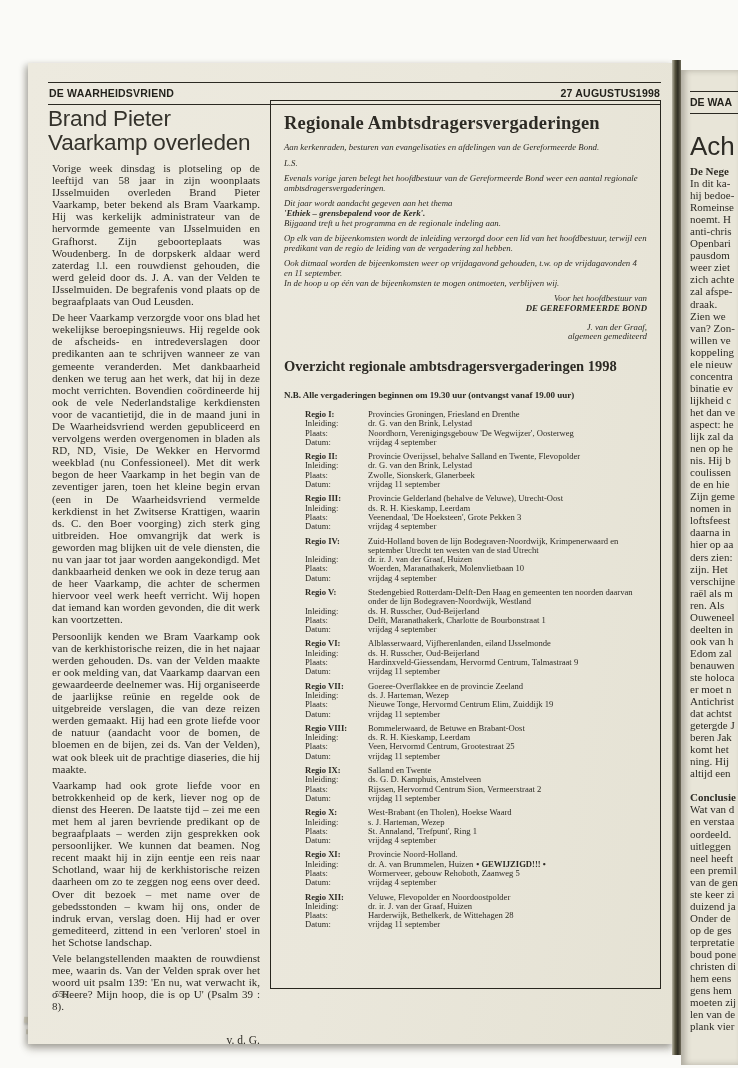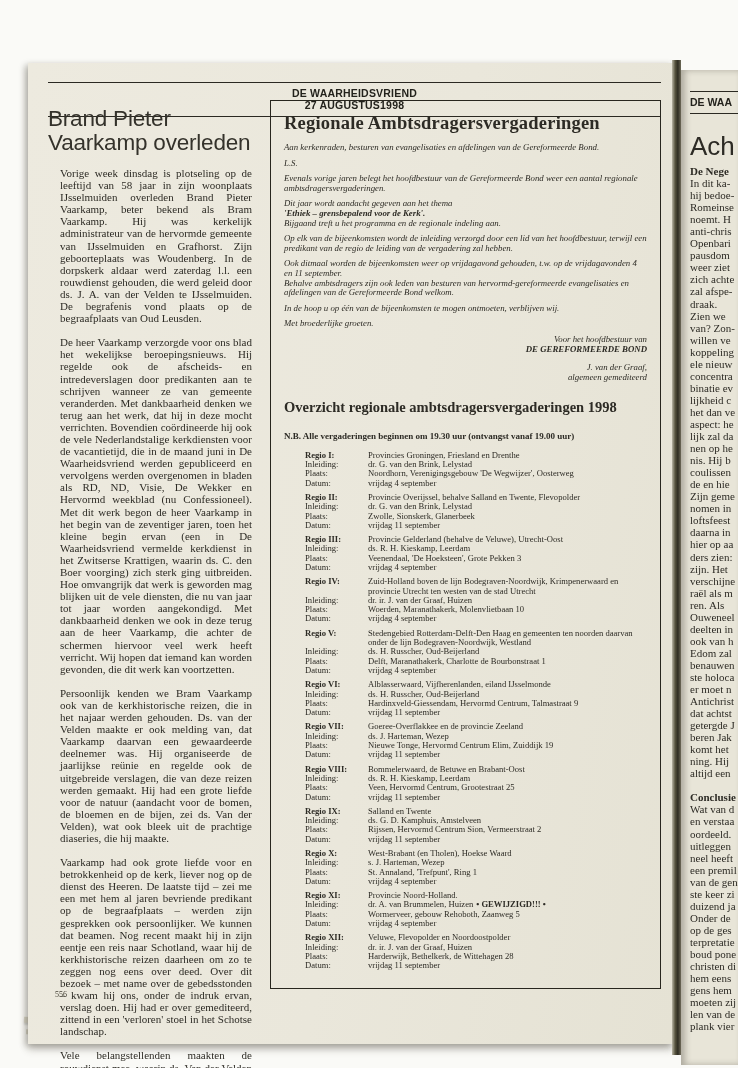--- a/index.html
+++ b/index.html
@@ -19,30 +19,30 @@
   .stack-edge { position:absolute; background:#dbd8ca; }
   .stack-edge.e1 { left:24px; top:1020px; width:300px; height:6px; transform:rotate(1.2deg); box-shadow:0 2px 2px rgba(0,0,0,.15); }
   .stack-edge.e2 { left:26px; top:1032px; width:200px; height:5px; transform:rotate(1.6deg); }
 
   .m-header {
     position:absolute; left:20px; right:12px; top:19px;
     border-top:1.5px solid #2b2922; border-bottom:1px solid #2b2922;
     display:flex; justify-content:space-between; align-items:center;
     padding:4px 1px 5px;
     font-family:"Liberation Sans", sans-serif; font-weight:bold;
-    font-size:10.5px; letter-spacing:.2px; color:#23221c;flex-direction:column;
+    font-size:10.5px; letter-spacing:.2px; color:#23221c;
   }
 
   
   .article { position:absolute; left:20px; top:44px; width:216px; color:#2d2b25; }
   .article h1 {
     margin:0 0 7px; font-family:"Liberation Sans", sans-serif; font-weight:400;
     font-size:22.5px; line-height:24px; letter-spacing:-.2px; color:#34322b;
   }
-  .article .body p { margin:12px; font-size:11px; line-height:12.1px; text-align:justify; }
+  .article .body p { margin:4px; font-size:11px; line-height:12.1px; text-align:justify; }
   .article .sig { text-align:right; font-size:11.5px; margin-top:22px; padding-right:4px; }
   .pagenum { position:absolute; left:27px; top:927px; font-size:8px; color:#403d32; }
 
   
   .notice {
     position:absolute; left:242px; top:37px; width:391px; height:889px;
     border:1.5px solid #28261e; box-sizing:border-box;
     padding:11px 13px; color:#2d2b25; overflow:hidden;
   }
   .notice h2 { margin:0 0 9px; font-size:18.5px; line-height:22px; font-weight:bold; letter-spacing:.2px; }
@@ -121,23 +121,21 @@
       <div class="intro">
 
       <p>Aan kerkenraden, besturen van evangelisaties en afdelingen van de Gereformeerde Bond.</p>
           <p>L.S.</p>
           <p>Evenals vorige jaren belegt het hoofdbestuur van de Gereformeerde Bond weer een aantal regionale ambtsdragersvergaderingen.</p>
           <p class=" tight">Dit jaar wordt aandacht gegeven aan het thema</p>
           <p class=" tight boldline">'Ethiek – grensbepalend voor de Kerk'.</p>
           <p>Bijgaand treft u het programma en de regionale indeling aan.</p>
           <p>Op elk van de bijeenkomsten wordt de inleiding verzorgd door een lid van het hoofdbestuur, terwijl een predikant van de regio de leiding van de vergadering zal hebben.</p>
           <p class=" tight">Ook ditmaal worden de bijeenkomsten weer op vrijdagavond gehouden, t.w. op de vrijdagavonden 4 en 11 september.</p>
-          <p>Behalve ambtsdragers zijn ook leden van besturen van hervormd-gereformeerde evangelisaties en afdelingen van de Gereformeerde Bond welkom.</p>
           <p>In de hoop u op één van de bijeenkomsten te mogen ontmoeten, verblijven wij.</p>
-          <p>Met broederlijke groeten.</p>
         </div>
 
       <div class="closing">
         <div>Voor het hoofdbestuur van</div>
         <div class="bd">DE GEREFORMEERDE BOND</div>
         <div class="second">J. van der Graaf,</div>
         <div>algemeen gemediteerd</div>
       </div>
 
       <div class="ov-title">Overzicht regionale ambtsdragersvergaderingen 1998</div>
@@ -198,21 +196,21 @@
             </div>
             <div class="row">
               <span class="lbl">Datum:</span>
               <span class="val">vrijdag 4 september</span>
             </div>
           </div>
 
           <div class="regio">
             <div class="row">
               <span class="lbl b">Regio IV:</span>
-              <span class="val">Zuid-Holland boven de lijn Bodegraven-Noordwijk, Krimpenerwaard en provincie Utrecht ten westen van de stad Utrecht</span>
+              <span class="val">Zuid-Holland boven de lijn Bodegraven-Noordwijk, Krimpenerwaard en september Utrecht ten westen van de stad Utrecht</span>
             </div>
             <div class="row">
               <span class="lbl">Inleiding:</span>
               <span class="val"><span>dr. ir. J. van der Graaf, Huizen</span><span class="extra"></span></span>
             </div>
             <div class="row">
               <span class="lbl">Plaats:</span>
               <span class="val">Woerden, Maranathakerk, Molenvlietbaan 10</span>
             </div>
             <div class="row">

